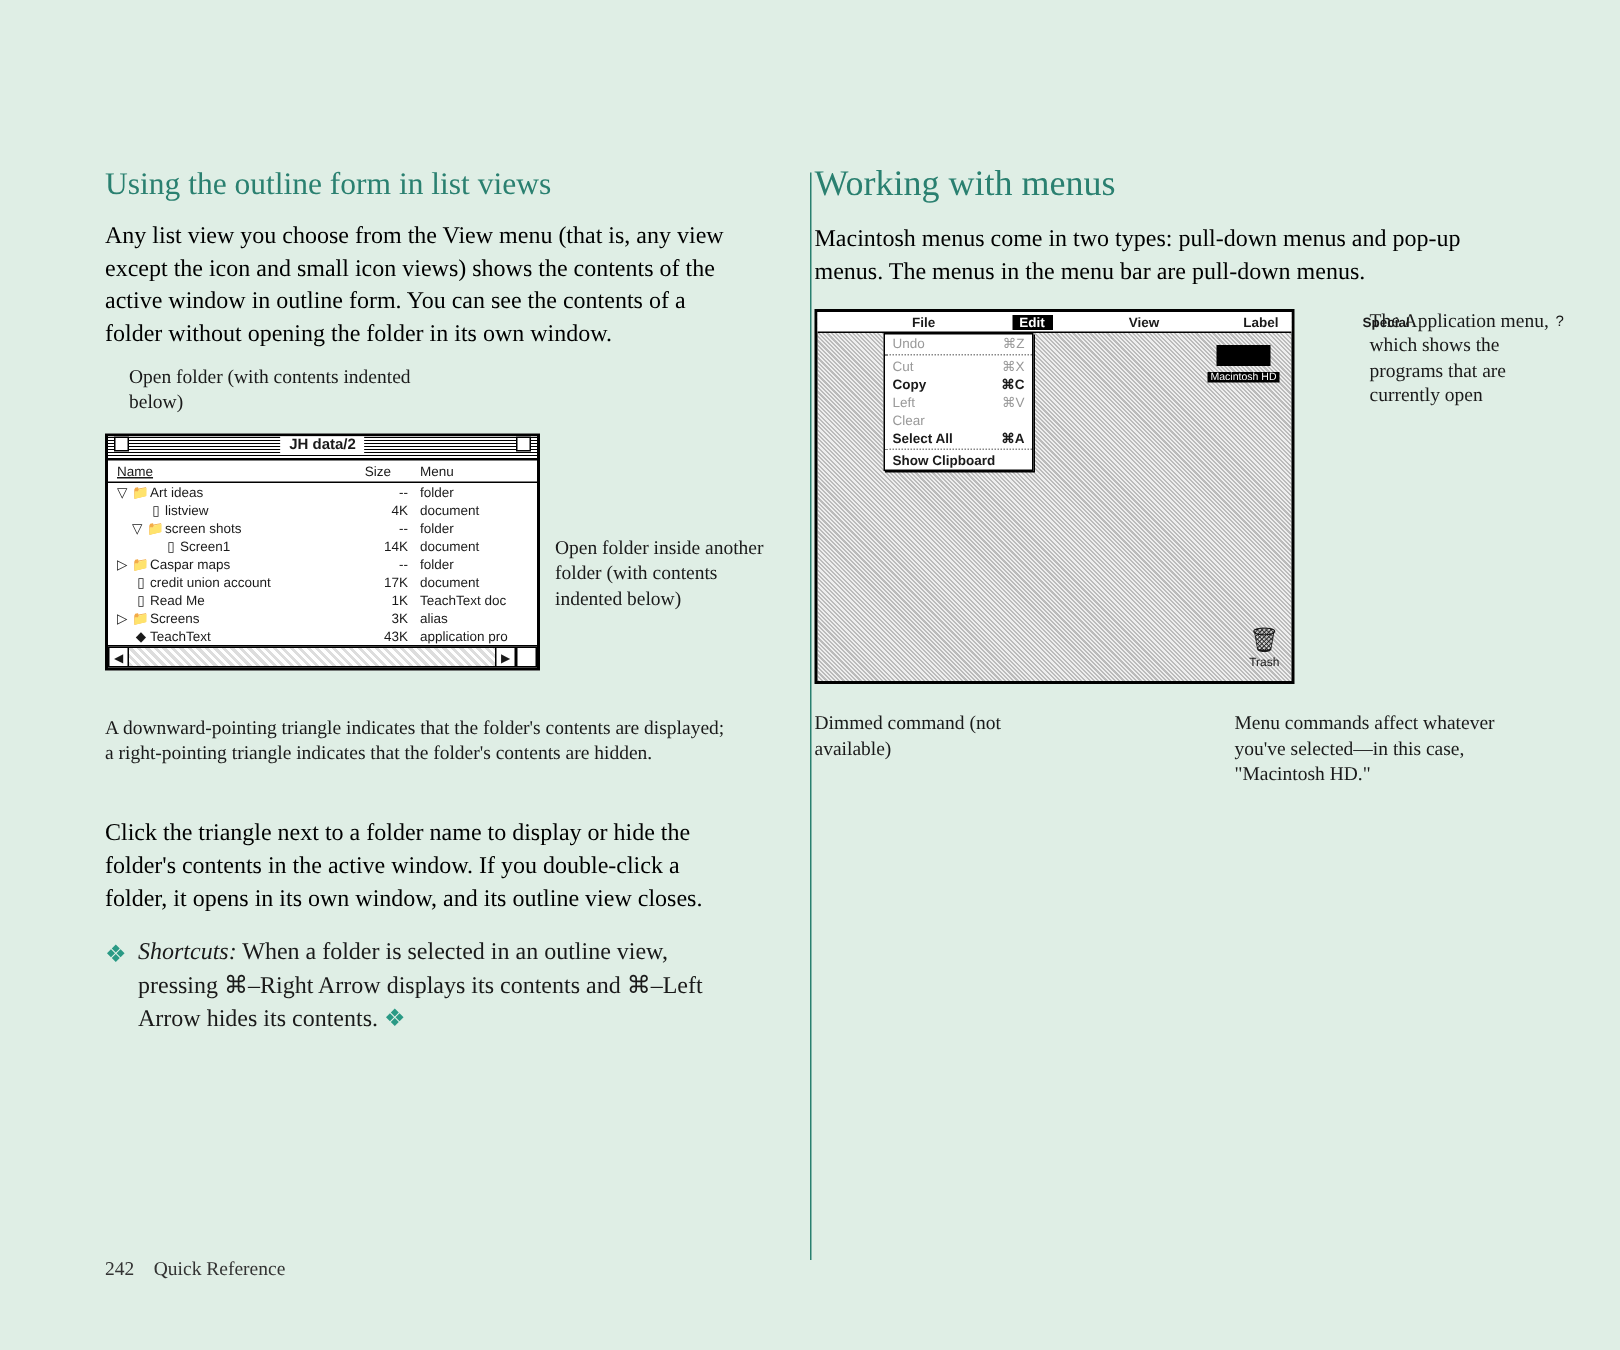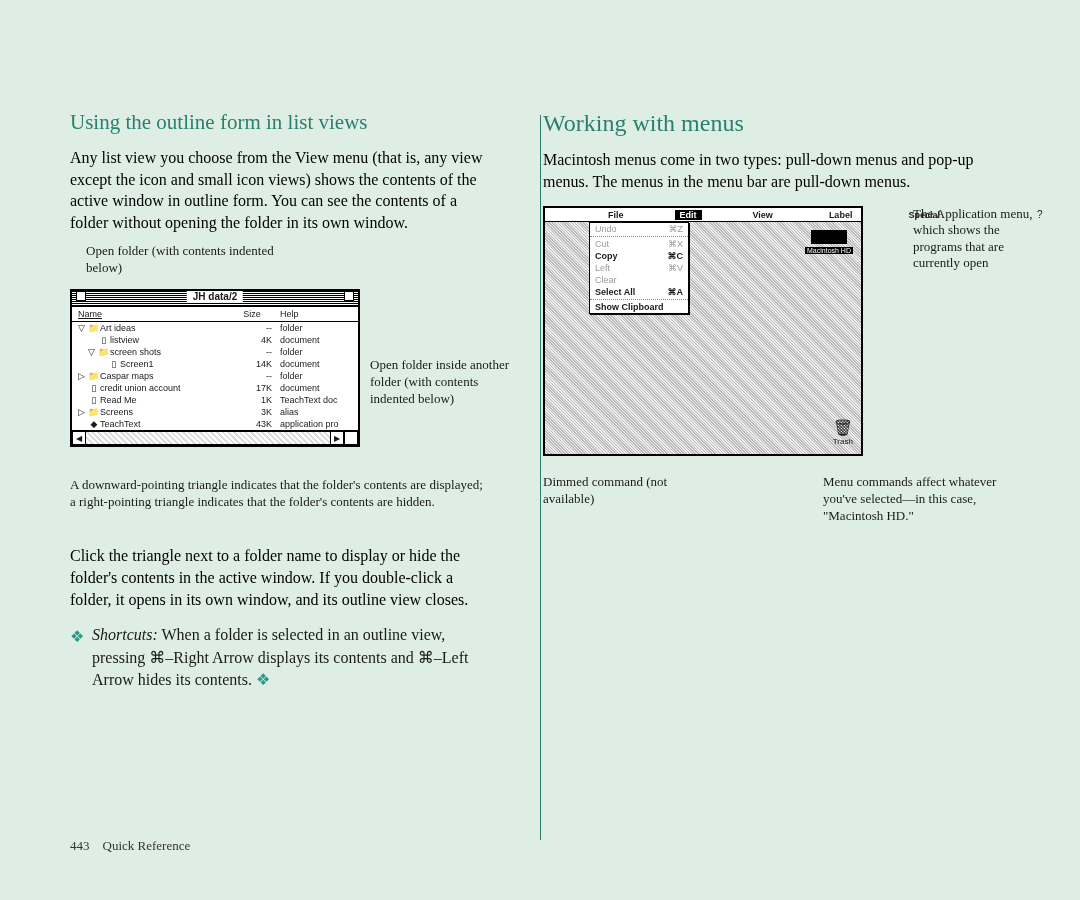--- a/index.html
+++ b/index.html
@@ -277,21 +277,21 @@
 
       <div class="finder-window" style="position:absolute; top:42px; left:0;">
         <div class="finder-titlebar">
           <div class="closebox"></div>
           <div class="title">JH data/2</div>
           <div class="zoombox"></div>
         </div>
         <div class="finder-header">
           <span class="col-name">Name</span>
           <span class="col-size">Size</span>
-          <span class="col-kind">Help</span>
+          <span class="col-kind">Menu</span>
         </div>
         <div class="finder-body" id="finder-rows">
             <div class="finder-row">
               <span class="tri" style="margin-left:0px">▽</span>
               <span class="icon">📁</span>
               <span class="fname">Art ideas</span>
               <span class="fsize">--</span>
               <span class="fkind">folder</span>
             </div>
             <div class="finder-row">
@@ -440,15 +440,15 @@
 
       <div class="right-bottom">
         <div style="width:150px;">Dimmed command (not available)</div>
         <div style="width:180px;">Menu commands affect whatever you've selected—in this case, "Macintosh HD."</div>
       </div>
     </div>
   </div>
 </div>
 
 <div class="footer">
-  <span>443</span>&nbsp;&nbsp;&nbsp;
+  <span>242</span>&nbsp;&nbsp;&nbsp;
   <span>Quick Reference</span>
 </div>
 
 </body></html>

